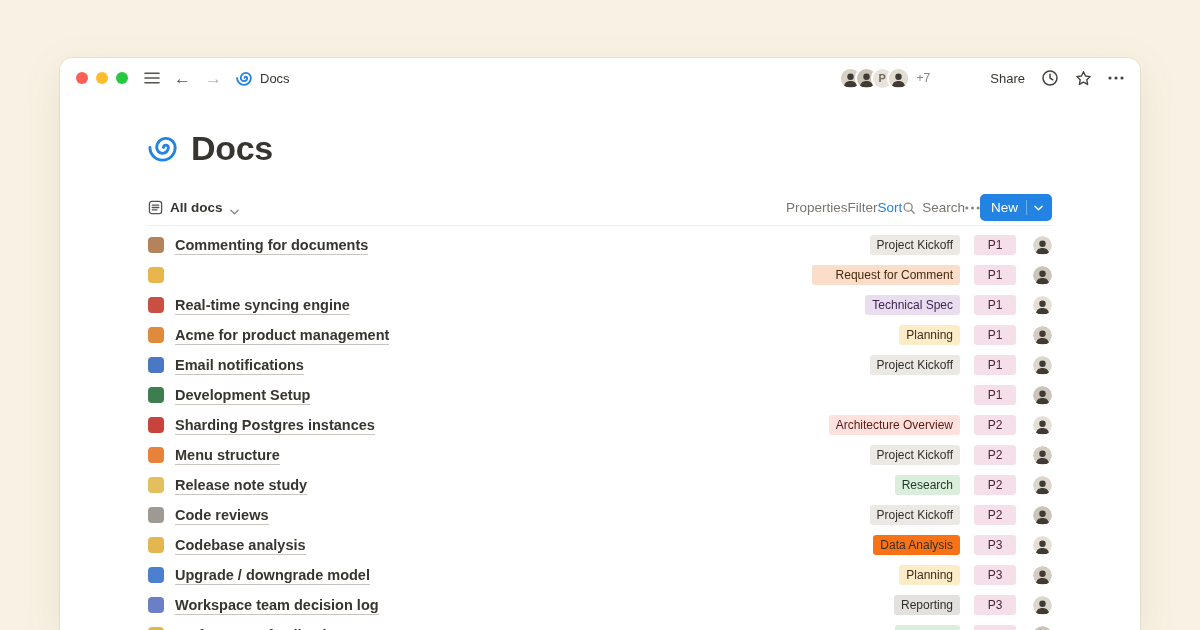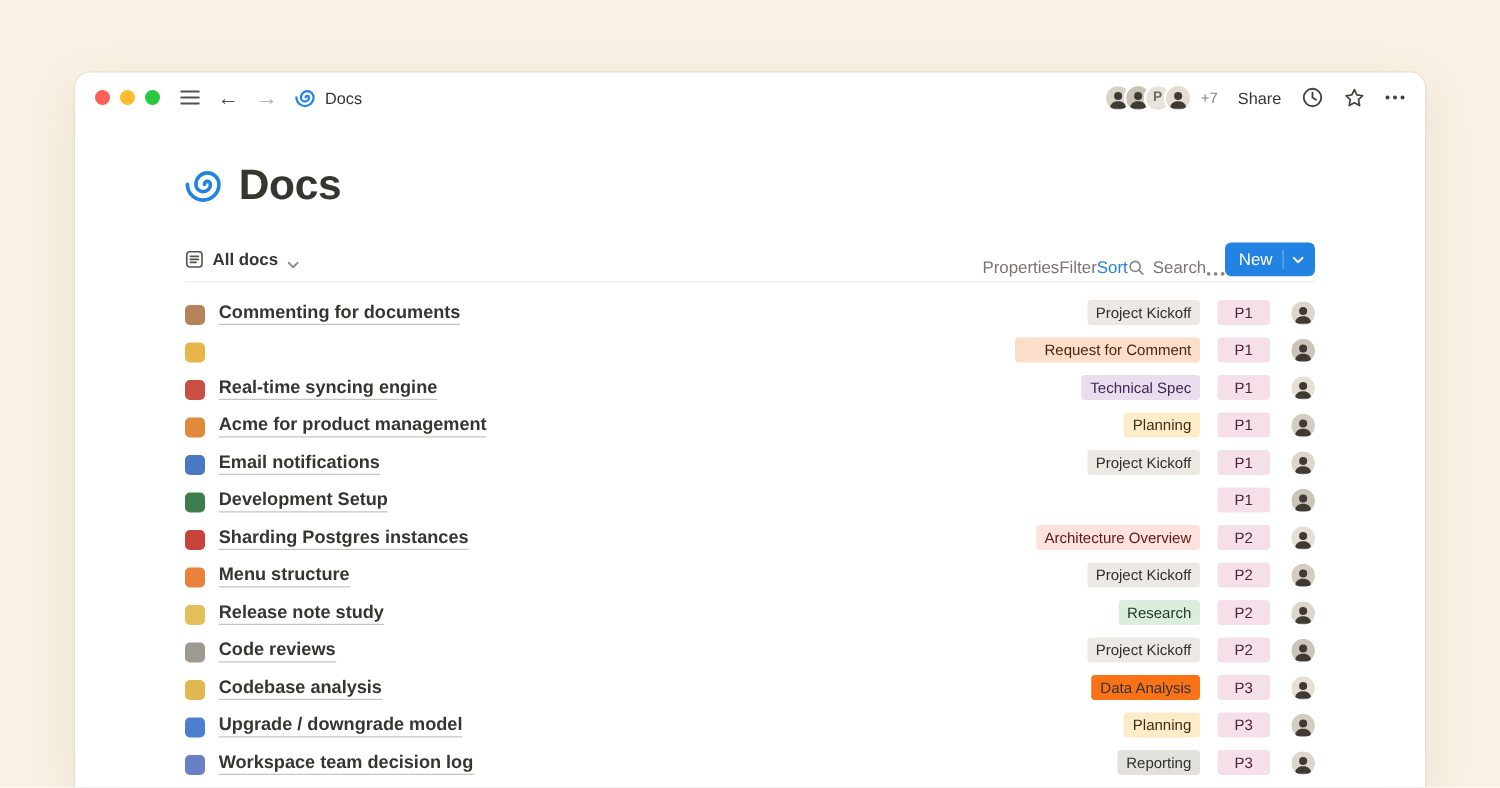--- a/index.html
+++ b/index.html
@@ -27,45 +27,45 @@
   .tb-title { font-size:13px; font-weight:500; color:#37352F; }
   .tb-right { margin-left:auto; display:flex; align-items:center; gap:16px; }
   .stack-group { display:flex; align-items:center; gap:7px; }
   .stack { display:flex; }
   .s-av { width:23px; height:23px; border-radius:50%; border:2px solid #fff; margin-left:-7px; overflow:hidden; background:#DCD6CC; }
   .s-av:first-child { margin-left:0; }
   .s-av svg { display:block; width:100%; height:100%; }
   .s-av.letter { display:flex; align-items:center; justify-content:center;
     font-size:11px; font-weight:700; color:#6F6A62; background:#E8E4DD; }
   .overflow-count { font-size:12px; color:#8A857D; }
-  .share-label { font-size:13px; color:#37352F; cursor:default; }
+  .share-label { font-size:13px; color:#37352F; cursor:default;margin-left:44px; }
   .tb-icon { color:#45423D; display:flex; align-items:center; }
   
   .content { padding:0 88px; }
   .page-header { margin-top:30px; display:flex; align-items:center; gap:12px; height:40px; }
   .logo { color:var(--accent,#2383E2); display:flex; }
   .page-title { font-size:34px; font-weight:700; letter-spacing:-0.3px; color:#37352F; }
   
   .viewbar { margin-top:22px; height:36px; display:flex; align-items:center;
     border-bottom:1px solid #EFEDE9; }
   .view-switcher { display:flex; align-items:flex-end; gap:7px; color:#37352F; }
   .view-switcher .vicon { color:#57544E; display:flex; }
   .view-label { font-size:13.5px; font-weight:700; }
   .chev { color:#908C84; display:flex; }
-  .vb-right { margin-left:auto; display:flex; align-items:flex-end; }
+  .vb-right { margin-left:auto; display:flex; align-items:center; }
   .vb-item { font-size:13.5px; color:#7A766F; display:flex; align-items:center; gap:6px; cursor:default; }
   .vb-item.active { color:var(--accent,#2383E2); }
   .vb-more { color:#8B8780; display:flex; }
   .new-btn { display:flex; align-items:center; background:var(--accent,#2383E2);
     color:#fff; height:27px; border-radius:5px; padding:0 9px 0 11px; font-size:13.5px; font-weight:500; }
   .new-btn .nb-divider { width:1px; height:15px; background:rgba(255,255,255,0.35); margin:0 7px 0 8px; }
   .new-btn .chev { color:#fff; }
   
   .doc-list { margin-top:4px; }
-  .row { height:30px; display:flex; align-items:flex-end; }
+  .row { height:30px; display:flex; align-items:center; }
   .doc-icon { width:16px; height:16px; border-radius:4px; margin-right:11px; flex:0 0 auto; background:#D8D3CA; }
   .doc-title { font-size:14.5px; font-weight:600; color:#37352F; line-height:18px;
     border-bottom:1px solid #C9C5BE; cursor:default; white-space:nowrap; }
   .spacer { flex:1; }
   .tag { font-size:12px; line-height:16px; padding:2px 7px; border-radius:3px;
     margin-right:14px; white-space:nowrap; }
   .pbadge { font-size:12px; line-height:16px; padding:2px 0; width:42px; text-align:center;
     border-radius:3px; margin-right:17px; font-weight:400; }
   .avatar { width:19px; height:19px; border-radius:50%; overflow:hidden; flex:0 0 auto; }
   .avatar svg { display:block; width:100%; height:100%; }

